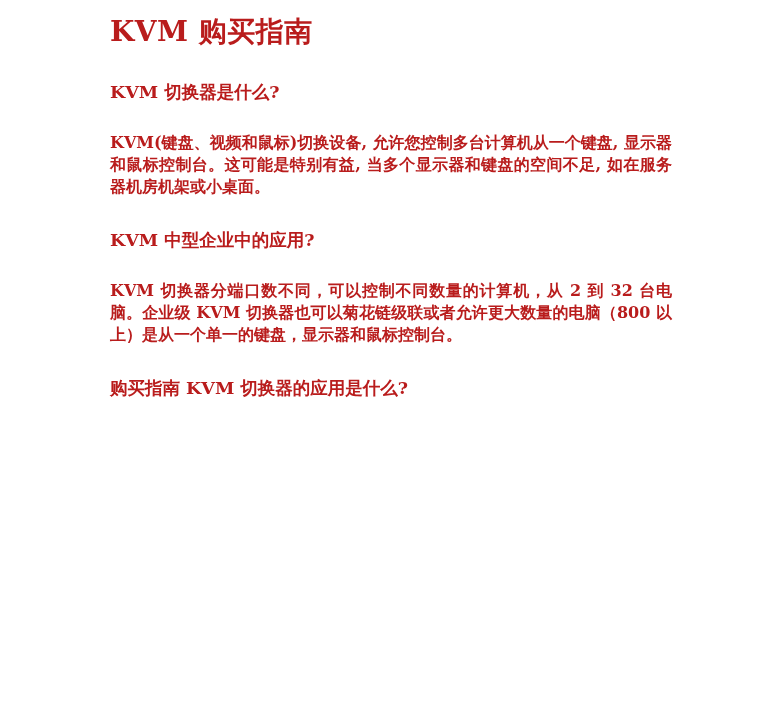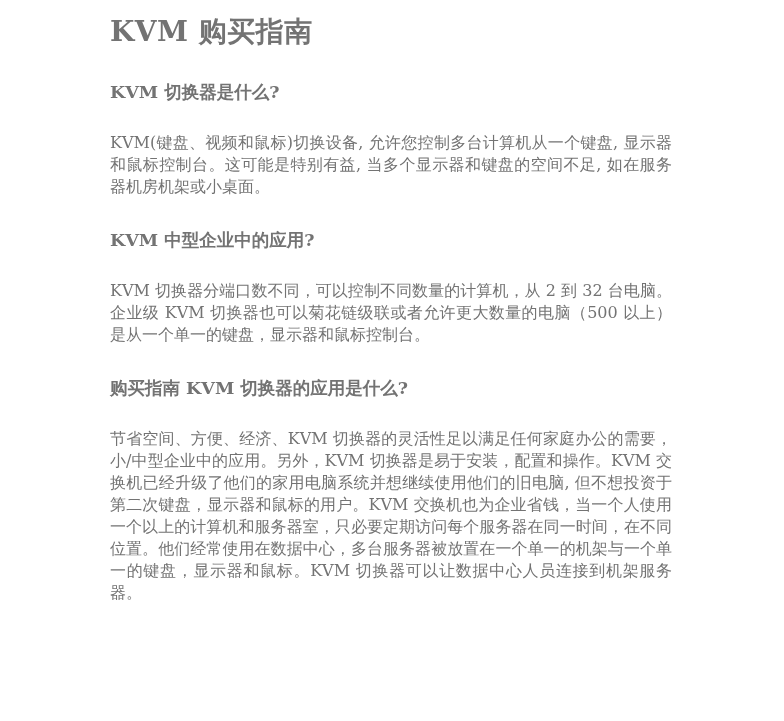--- a/index.html
+++ b/index.html
@@ -9,21 +9,21 @@
   }
   body {
     width: 784px;
     height: 721px;
     overflow: hidden;
   }
   .doc {
     box-sizing: border-box;
     width: 784px;
     padding: 14px 112px 0 110px;
-    color: #737373;
+    color: #b91c1c;
     font-family: "DejaVu Serif", "Liberation Serif", serif;
   }
   .doc h1 {
     font-size: 28px;
     line-height: 36px;
     font-weight: 700;
     margin: 0 0 28px 0;
     letter-spacing: 0.5px;
   }
   .doc h2 {
@@ -31,35 +31,35 @@
     line-height: 20px;
     font-weight: 700;
     margin: 32px 0 30px 0;
   }
   .doc p {
     font-size: 16px;
     line-height: 22px;
     margin: 0 0 9px 0;
     text-align: justify;
     text-justify: inter-ideograph;
+    font-weight: bold;
   }
 </style>
 </head>
 <body>
 
 <div class="doc">
 
   <h1>KVM 购买指南</h1>
 
   <h2>KVM 切换器是什么?</h2>
 
   <p>KVM(键盘、视频和鼠标)切换设备, 允许您控制多台计算机从一个键盘, 显示器和鼠标控制台。这可能是特别有益, 当多个显示器和键盘的空间不足, 如在服务器机房机架或小桌面。</p>
 
   <h2>KVM 中型企业中的应用?</h2>
 
 
-  <p>KVM 切换器分端口数不同，可以控制不同数量的计算机，从 2 到 32 台电脑。企业级 KVM 切换器也可以菊花链级联或者允许更大数量的电脑（500 以上）是从一个单一的键盘，显示器和鼠标控制台。</p>
+  <p>KVM 切换器分端口数不同，可以控制不同数量的计算机，从 2 到 32 台电脑。企业级 KVM 切换器也可以菊花链级联或者允许更大数量的电脑（800 以上）是从一个单一的键盘，显示器和鼠标控制台。</p>
 
   <h2>购买指南 KVM 切换器的应用是什么?</h2>
 
-  <p>节省空间、方便、经济、KVM 切换器的灵活性足以满足任何家庭办公的需要，小/中型企业中的应用。另外，KVM 切换器是易于安装，配置和操作。KVM 交换机已经升级了他们的家用电脑系统并想继续使用他们的旧电脑, 但不想投资于第二次键盘，显示器和鼠标的用户。KVM 交换机也为企业省钱，当一个人使用一个以上的计算机和服务器室，只必要定期访问每个服务器在同一时间，在不同位置。他们经常使用在数据中心，多台服务器被放置在一个单一的机架与一个单一的键盘，显示器和鼠标。KVM 切换器可以让数据中心人员连接到机架服务器。</p>
 
 </div>
 
 </body></html>

